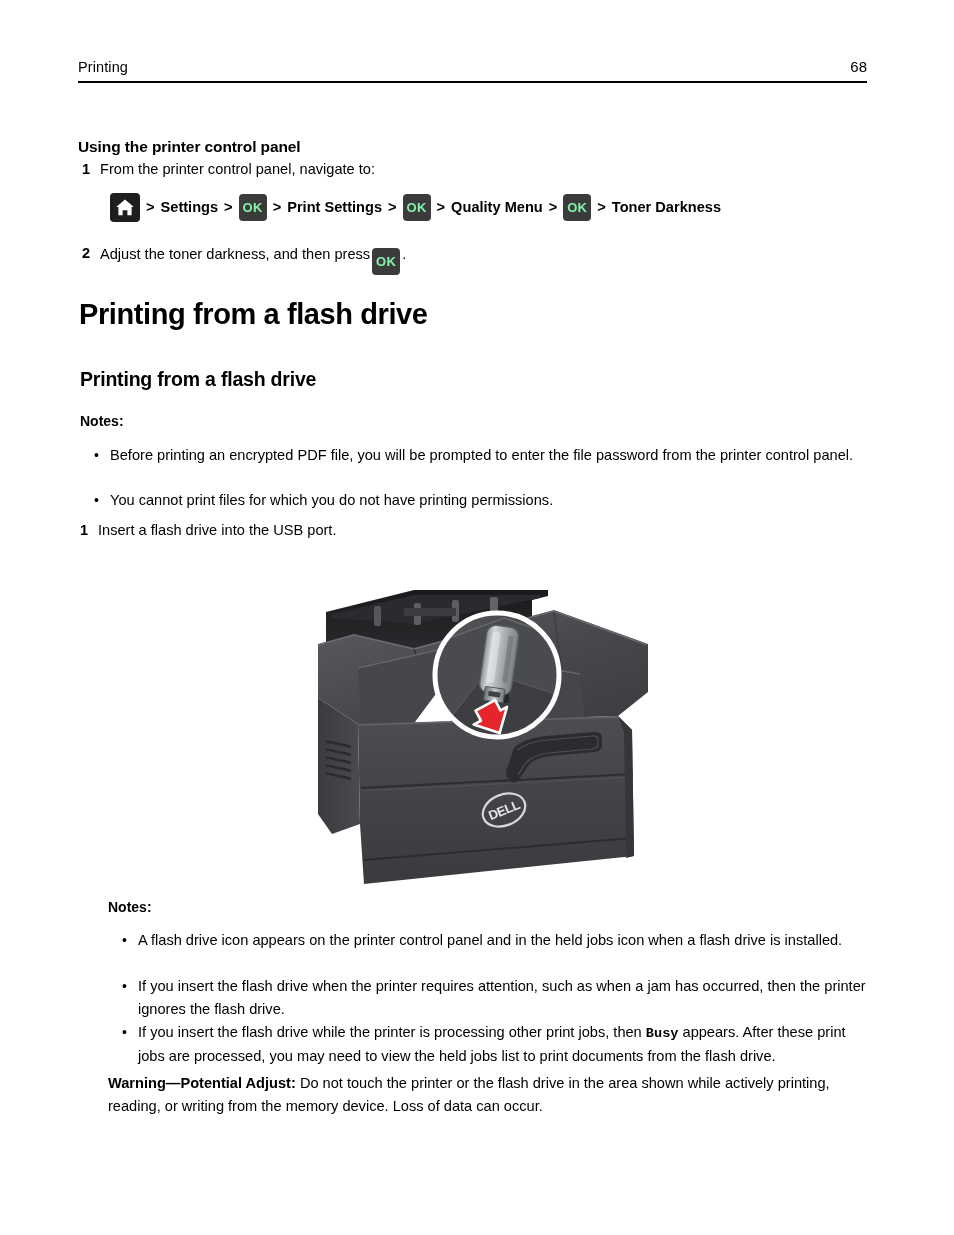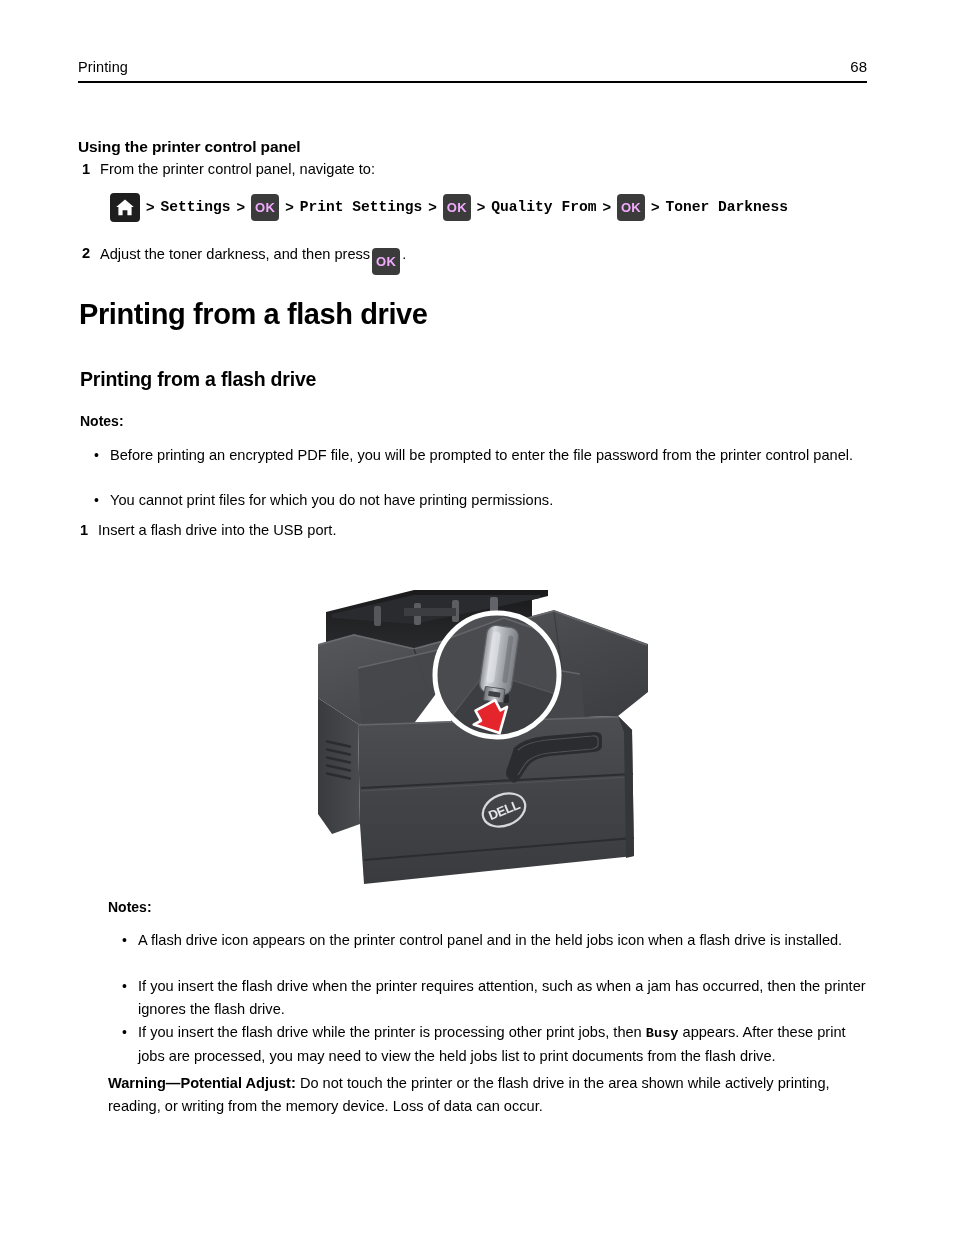--- a/index.html
+++ b/index.html
@@ -109,31 +109,31 @@
     align-items: center;
     font-size: 14.6px;
     font-weight: bold;
     height: 30px;
   }
   .nav-sep {
     font-weight: bold;
     margin: 0 6px;
     font-size: 14.6px;
   }
-  .nav-label { white-space: nowrap; font-family: Liberation Mono, monospace; }
+  .nav-label { white-space: nowrap; }
 
   .ok-key {
     display: inline-flex;
     align-items: center;
     justify-content: center;
     width: 28px;
     height: 27px;
     border-radius: 4px;
     background: #3b3b3b;
-    color: #f0abfc;
+    color: #86efac;
     font-size: 13px;
     font-weight: bold;
     letter-spacing: 0.3px;
     vertical-align: middle;
   }
   .ok-key.inline { margin: 0 2px; position: relative; top: 6px; }
 
   .home-key {
     display: inline-flex;
     align-items: center;
@@ -188,21 +188,21 @@
     </span>
     <span class="nav-sep">&gt;</span>
     <span class="nav-label">Settings</span>
     <span class="nav-sep">&gt;</span>
     <span class="ok-key">OK</span>
     <span class="nav-sep">&gt;</span>
     <span class="nav-label">Print Settings</span>
     <span class="nav-sep">&gt;</span>
     <span class="ok-key">OK</span>
     <span class="nav-sep">&gt;</span>
-    <span class="nav-label">Quality From</span>
+    <span class="nav-label">Quality Menu</span>
     <span class="nav-sep">&gt;</span>
     <span class="ok-key">OK</span>
     <span class="nav-sep">&gt;</span>
     <span class="nav-label">Toner Darkness</span>
   </div>
 
   <div class="step" style="left:82px; top:242px; width:700px; align-items:flex-start;">
     <span class="num">2</span>
     <span>
       <span>Adjust the toner darkness, and then press</span><span class="ok-key inline">OK</span><span>.</span>

